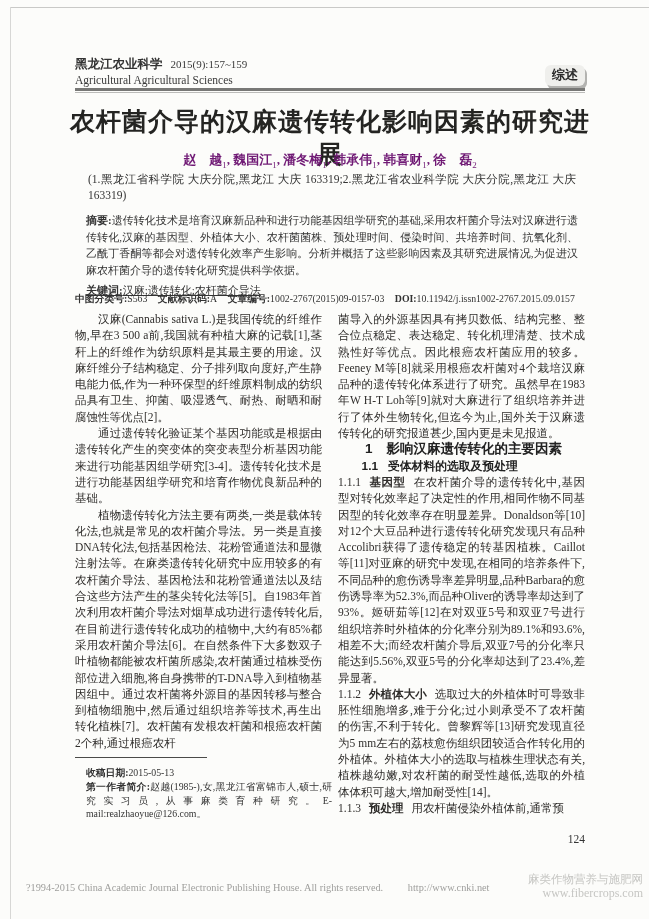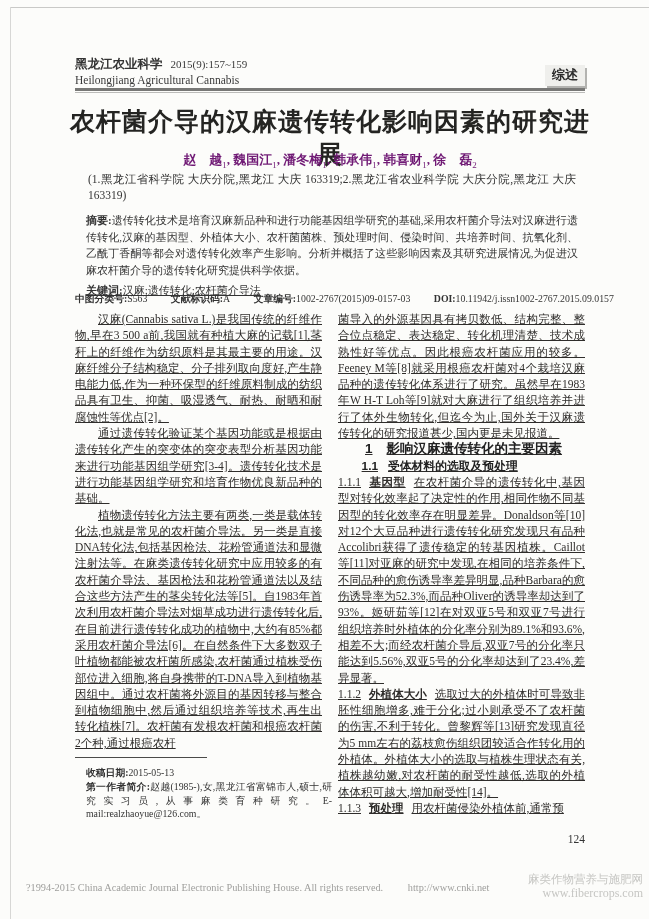--- a/index.html
+++ b/index.html
@@ -9,46 +9,46 @@
   .scan-top{position:absolute;top:7px;left:10px;right:0;height:1px;background:#c9c9c7;}
   .scan-left{position:absolute;top:7px;left:10px;bottom:0;width:1px;background:#d7d7d5;}
 
   
   .hdr{position:absolute;top:54px;left:75px;width:510px;}
   .hdr-cn{font-family:"Liberation Sans","DejaVu Sans",sans-serif;font-weight:bold;font-size:12.5px;color:#333;text-align:right;}
   .hdr-issue{font-size:11px;color:#3a3a3a;margin-left:4px;}
   .hdr-en{font-size:11.5px;color:#3a3a3a;margin-top:1px;}
   .badge{position:absolute;right:0;top:11px;font-family:"Liberation Sans","DejaVu Sans",sans-serif;
          font-weight:bold;font-size:13px;color:#2b2b2b;background:#efefec;padding:1px 7px 2px;
-         box-shadow:2px 3px 0 #b3b3b0;}
+         box-shadow:2px 3px 0 #b3b3b0;border-radius:6px;}
   .rule1{position:absolute;top:88px;left:75px;width:510px;height:3px;background:#787876;}
   .rule2{position:absolute;top:92px;left:75px;width:510px;height:1px;background:#bcbcba;}
 
   
   .title{position:absolute;top:105px;left:70px;width:520px;text-align:center;
          font-family:"Liberation Sans","DejaVu Sans",sans-serif;font-weight:bold;
          font-size:25px;letter-spacing:1px;color:#242422;}
   .authors{position:absolute;top:151px;left:75px;width:510px;text-align:center;
            font-weight:bold;font-size:13px;color:#701a75;}
   .authors sub{font-size:9px;font-weight:normal;}
   .affil{position:absolute;top:171px;left:88px;width:488px;font-size:11.5px;line-height:16px;
          text-align:justify;color:#333;}
 
   
   .abs{position:absolute;top:212px;left:86px;width:492px;font-size:11px;line-height:16.6px;
        text-align:justify;color:#333;}
   .abs b{font-weight:bold;}
   .kw{margin-top:4px;text-decoration:underline;}
   .meta{position:absolute;top:293px;left:75px;width:516px;font-size:9.8px;white-space:nowrap;color:#333;}
   .meta b{font-weight:bold;}
-  .meta span{margin-right:21px;}
+  .meta span{margin-right:8px;}
 
   
   .cols{position:absolute;top:311px;left:75px;width:510px;height:527px;display:flex;gap:16px;overflow:hidden;}
-  .col{width:247px;font-size:11.5px;line-height:16.3px;text-align:justify;color:#2f2d2b;text-decoration:underline;}
+  .col{width:247px;font-size:11.5px;line-height:16.3px;text-align:justify;color:#2f2d2b;}
   .col p{margin:0;text-indent:2em;}
   .col p.noindent{text-indent:0;}
   .h1{font-family:"Liberation Sans","DejaVu Sans",sans-serif;font-weight:bold;font-size:13.5px;
       margin:6px 0 4px;text-indent:0;color:#222;}
   .h1 .num{margin-right:14px;}
   .h2{font-family:"Liberation Sans","DejaVu Sans",sans-serif;font-weight:bold;font-size:11.8px;
       margin:2px 0 2px;text-indent:0;color:#222;}
   .h2 .num{margin-right:10px;}
   .runin .num{margin-right:8px;}
   .runin b{font-family:"Liberation Sans","DejaVu Sans",sans-serif;margin-right:8px;}
@@ -74,21 +74,21 @@
 
 <div class="page">
   <div class="scan-top"></div>
   <div class="scan-left"></div>
 
   <div class="hdr">
     <div>
       <span class="hdr-cn">黑龙江农业科学</span>
       <span class="hdr-issue">2015(9):157~159</span>
     </div>
-    <div class="hdr-en">Heilongjiang Agricultural Cannabis</div>
+    <div class="hdr-en">Agricultural Agricultural Sciences</div>
     <div class="badge">综述</div>
   </div>
   <div class="rule1"></div>
   <div class="rule2"></div>
 
   <div class="title">农杆菌介导的汉麻遗传转化影响因素的研究进展</div>
   <div class="authors">
     <span><span>赵　越</span><sub>1</sub><span>,</span></span>
     <span><span>魏国江</span><sub>1</sub><span>,</span></span>
     <span><span>潘冬梅</span><sub>1</sub><span>,</span></span>

